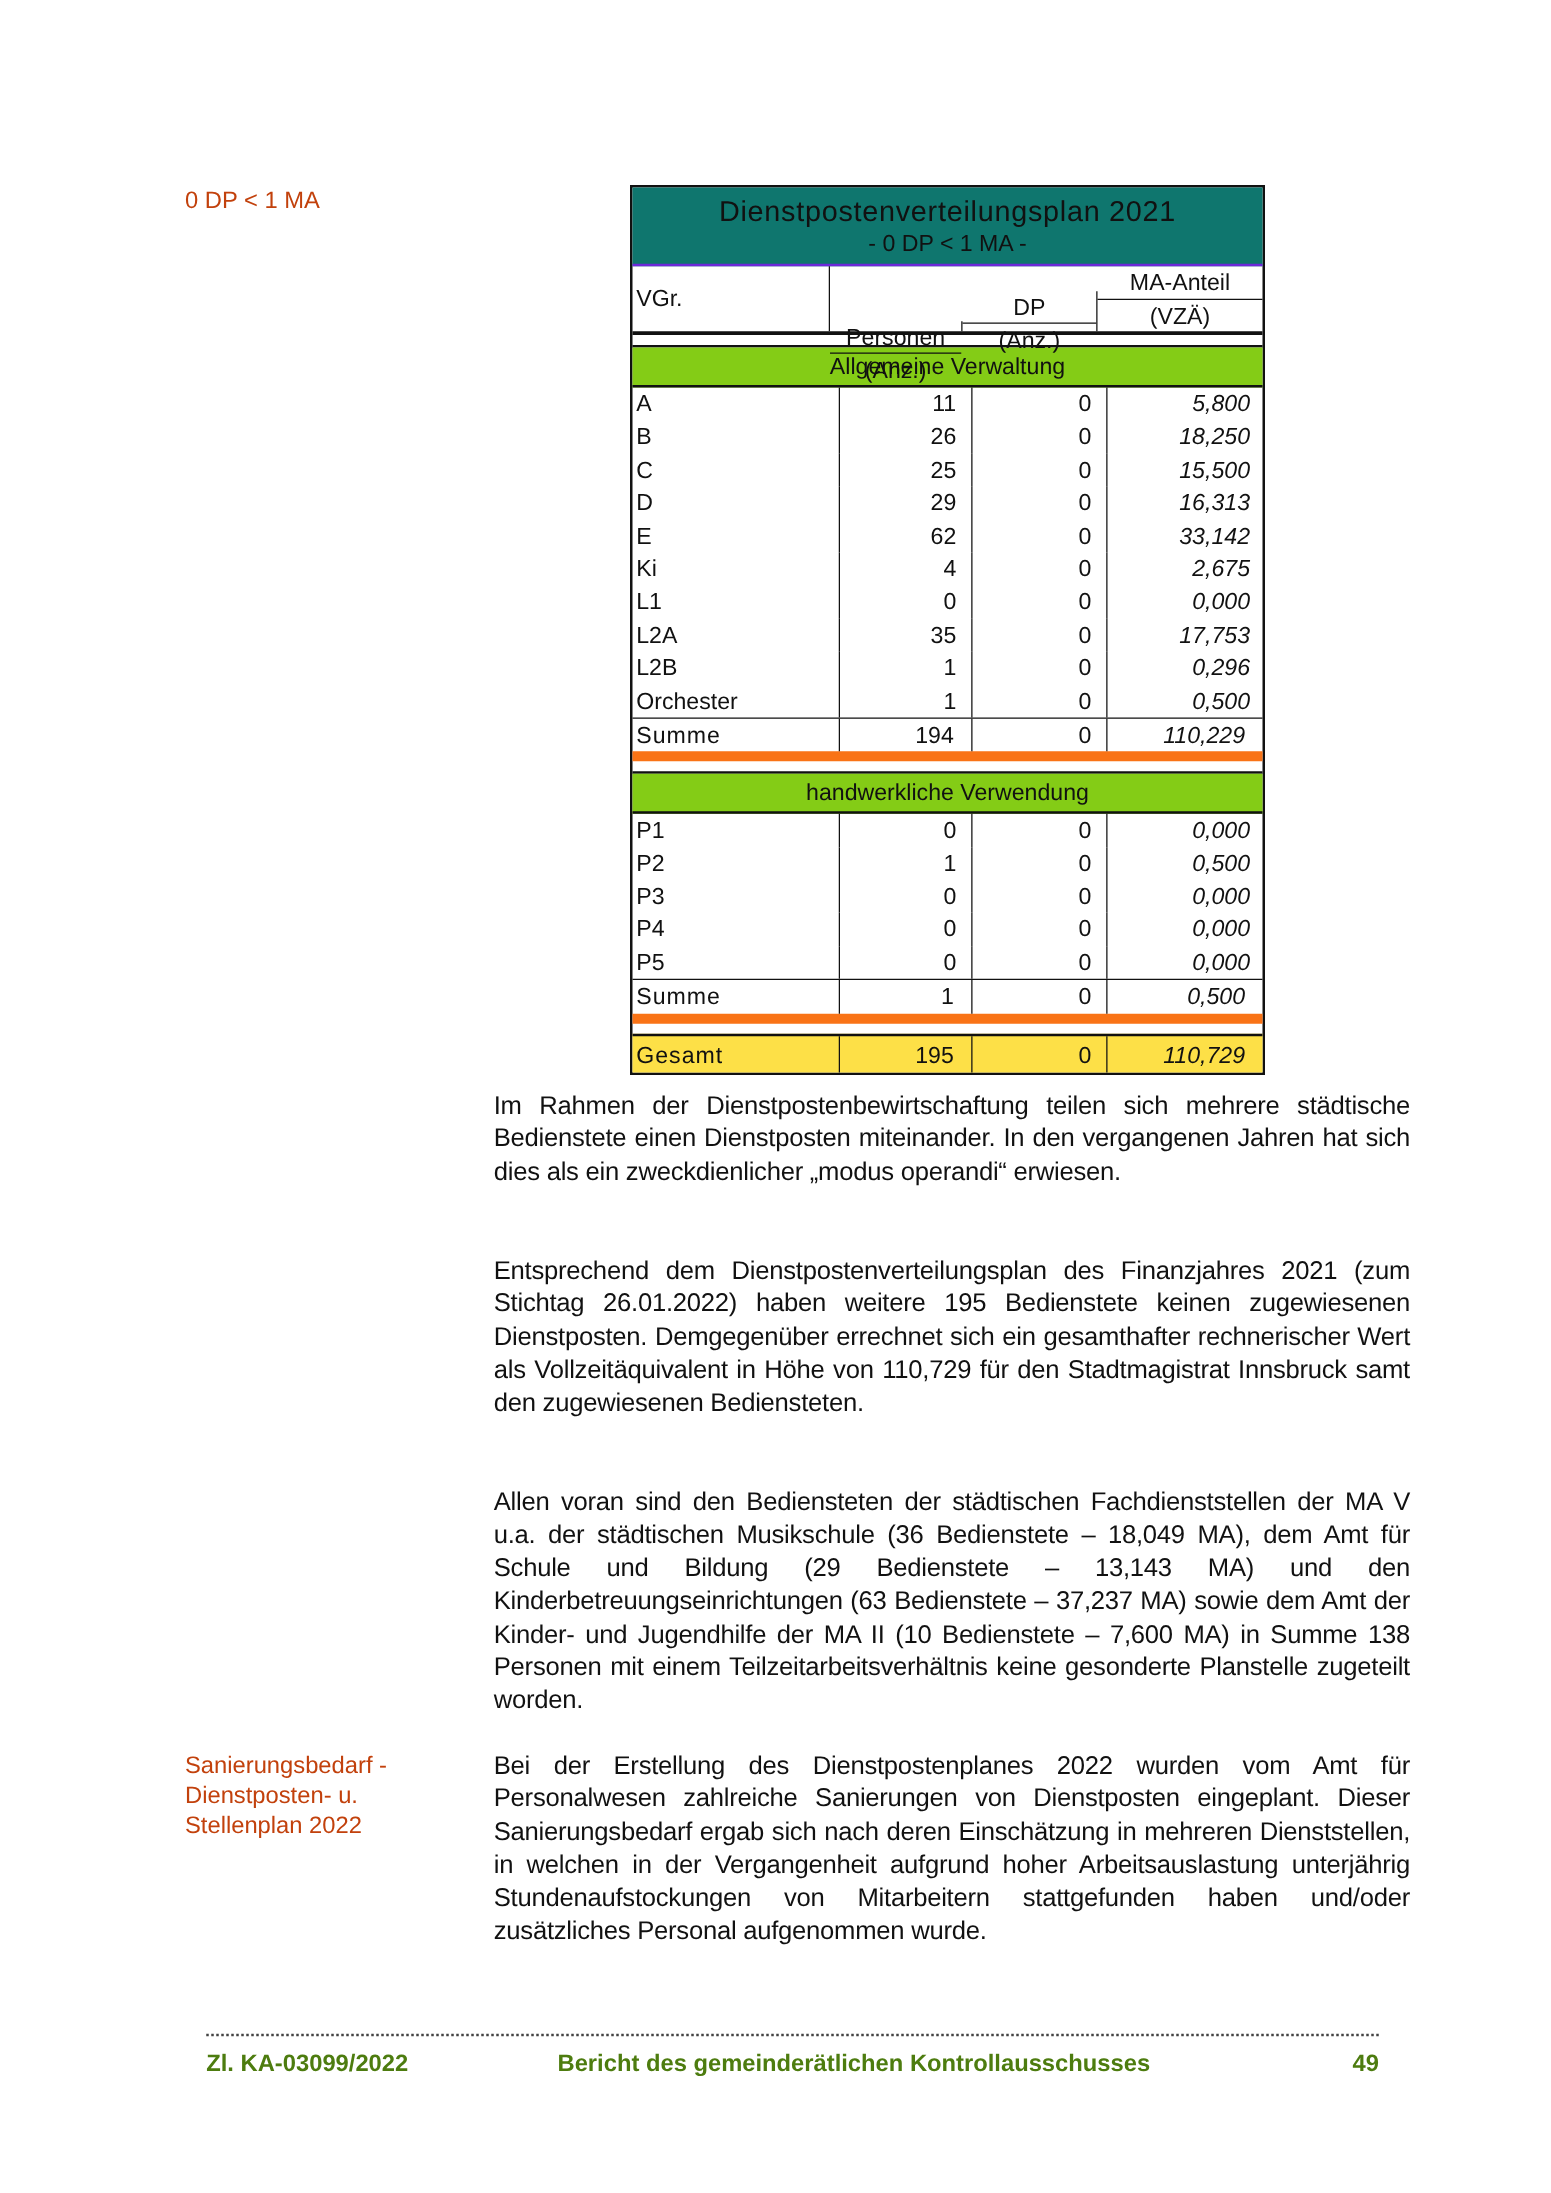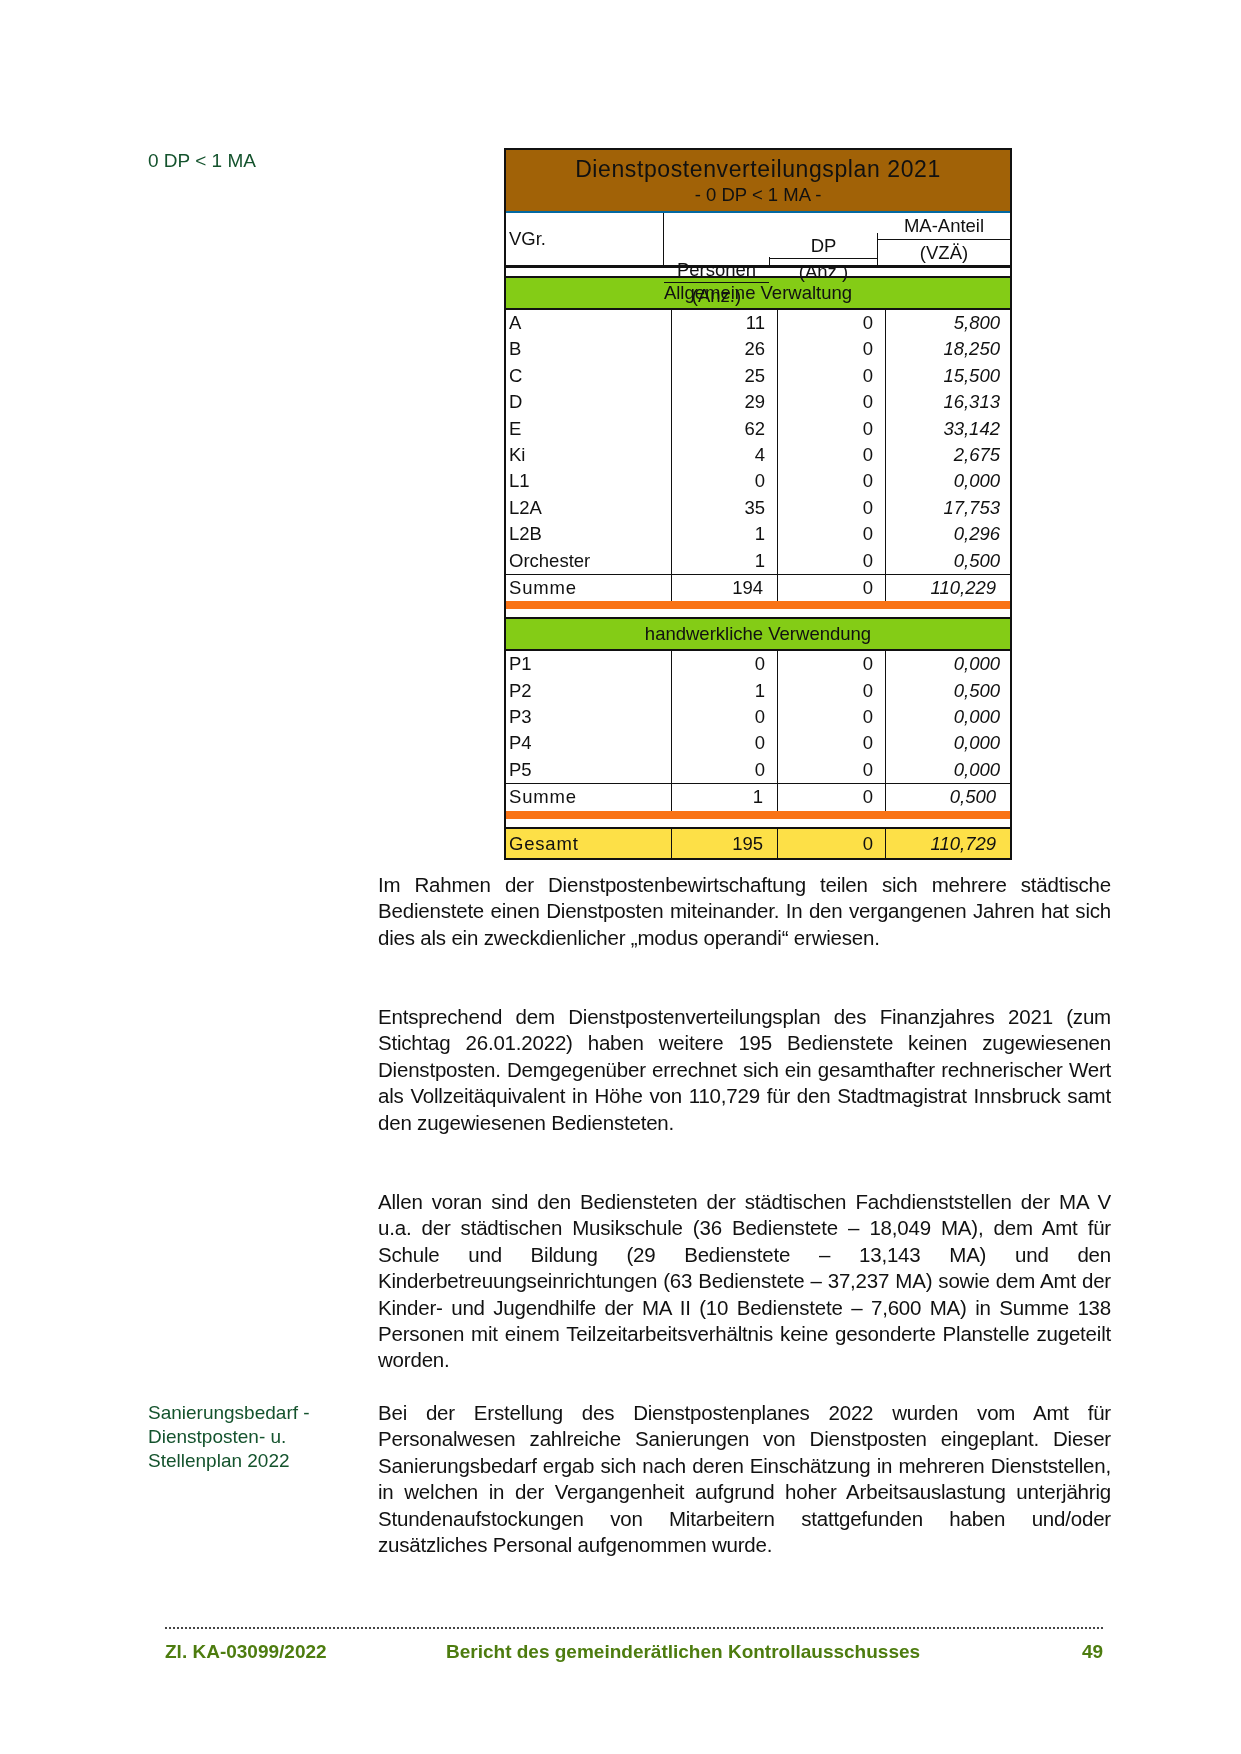--- a/index.html
+++ b/index.html
@@ -1,36 +1,36 @@
 <!DOCTYPE html>
 <html><head>
 <meta charset="utf-8">
 <style>
   html, body { margin: 0; padding: 0; background: #ffffff; }
   body {
     width: 1241px; height: 1754px; position: relative; overflow: hidden;
     font-family: "Liberation Sans", sans-serif; color: #111111;
   }
   .margin-note {
-    position: absolute; left: 148px; color: #14532d;
+    position: absolute; left: 148px; color: #c2410c;
     font-size: 19px; line-height: 24px; width: 200px;
   }
   .body-para {
-    position: absolute; left: 378px; width: 733px;
+    position: absolute; left: 395px; width: 733px;
     font-size: 20.5px; line-height: 26.4px; text-align: justify;
     font-family: "Liberation Sans", sans-serif;
     letter-spacing: -0.2px;
   }
   
   .tbl {
     position: absolute; left: 504px; top: 148px; width: 508px;
     border: 2.5px solid #111; box-sizing: border-box;
     font-size: 18.5px;
   }
-  .tbl .title-block { background: #a16207; text-align: center; height: 63px; border-bottom: 2px solid #0369a1; box-sizing: border-box; }
+  .tbl .title-block { background: #0f766e; text-align: center; height: 63px; border-bottom: 2px solid #6d28d9; box-sizing: border-box; }
   .tbl .title { font-size: 23px; letter-spacing: 0.6px; padding-top: 4px; line-height: 30px; }
   .tbl .subtitle { font-size: 18.5px; line-height: 22px; }
   .row { display: flex; height: 26.4px; line-height: 26.4px; }
   .c1 { width: 166px; padding-left: 3px; box-sizing: border-box; border-right: 1.5px solid #111; white-space: nowrap; }
   .c2 { width: 106px; text-align: right; padding-right: 12px; box-sizing: border-box; border-right: 1.5px solid #111; }
   .c3 { width: 108px; text-align: right; padding-right: 12px; box-sizing: border-box; border-right: 1.5px solid #111; }
   .c4 { flex: 1; text-align: right; padding-right: 10px; box-sizing: border-box; font-style: italic; }
   .hdr { display: flex; height: 52px; border-bottom: 3px solid #111; box-sizing: content-box; }
   .hdr .h1 { width: 158px; padding-left: 3px; box-sizing: border-box; border-right: 1.5px solid #111; line-height: 52px; }
   .hdr .hc { display: flex; flex-direction: column; border-right: 1.5px solid #111; box-sizing: border-box; text-align: center; }

